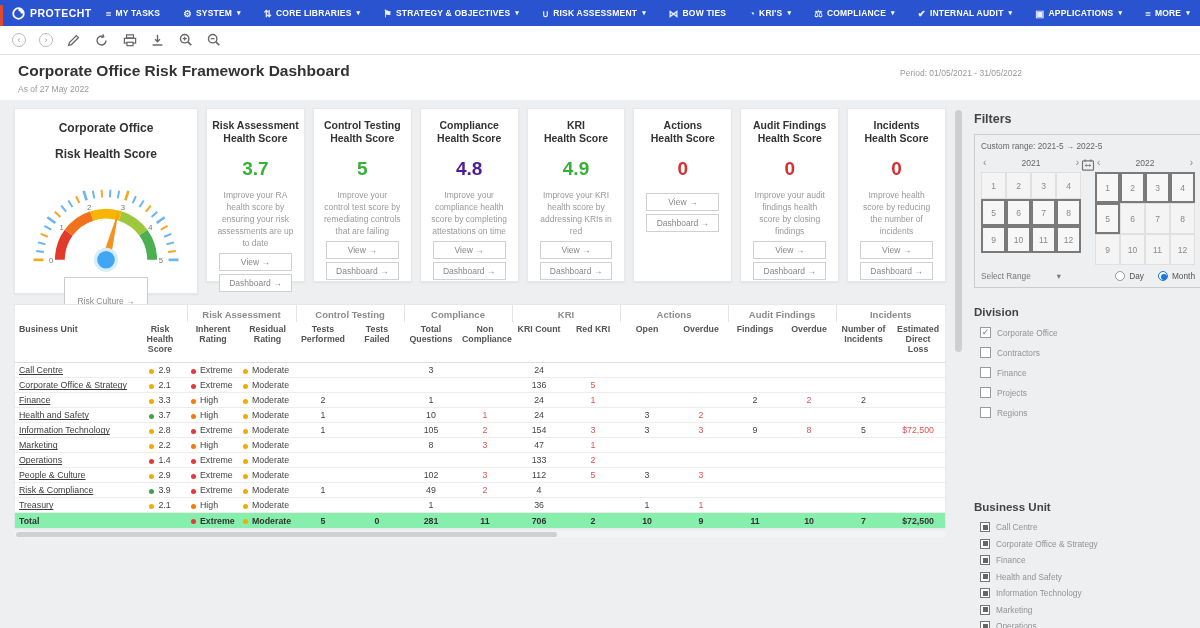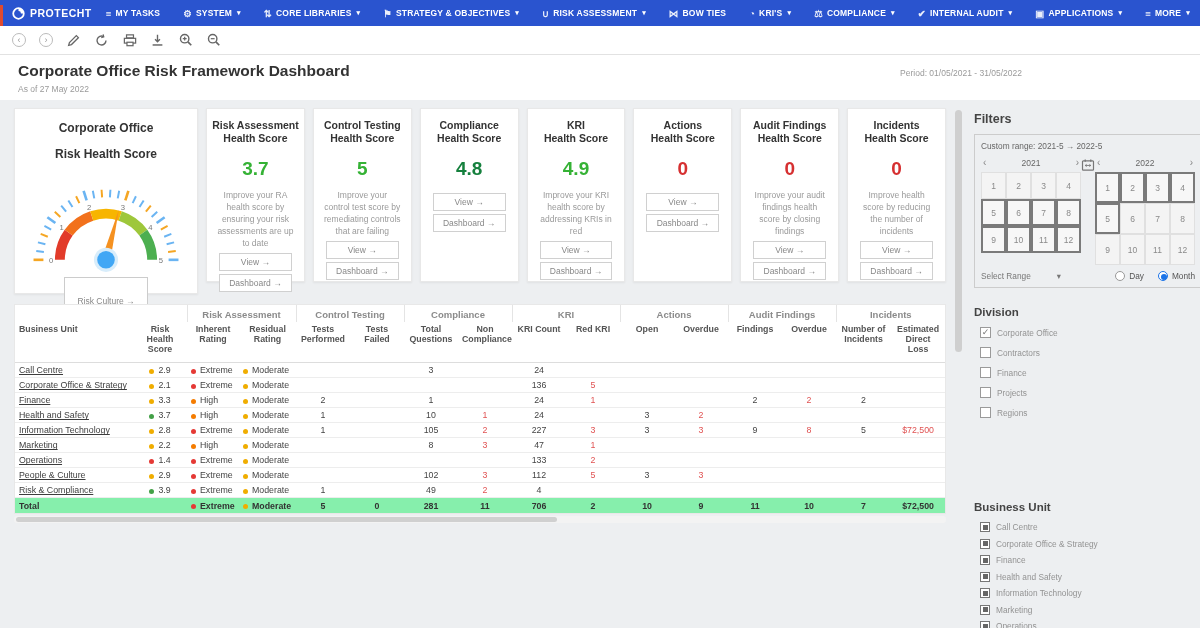--- a/index.html
+++ b/index.html
@@ -298,21 +298,22 @@
           <div class="sc-title">Control Testing
 Health Score</div>
           <div class="sc-val" style="color:#35b235">5</div>
           <div class="sc-desc">Improve your control test score by remediating controls that are failing</div>
           <button class="sc-btn">View →</button>
           <button class="sc-btn">Dashboard →</button>
         </div>
         <div class="card score-card">
           <div class="sc-title">Compliance
 Health Score</div>
-          <div class="sc-val" style="color:#15803d">4.8</div>
+          <div class="sc-val" style="color:#4c1d95">4.8</div>
+          <div class="sc-desc">Improve your compliance health score by completing attestations on time</div>
           <button class="sc-btn">View →</button>
           <button class="sc-btn">Dashboard →</button>
         </div>
         <div class="card score-card">
           <div class="sc-title">KRI
 Health Score</div>
           <div class="sc-val" style="color:#35b235">4.9</div>
           <div class="sc-desc">Improve your KRI health score by addressing KRIs in red</div>
           <button class="sc-btn">View →</button>
           <button class="sc-btn">Dashboard →</button>
@@ -467,21 +468,21 @@
             </tr>
             <tr>
               <td class="bu"><a>Information Technology</a></td>
               <td class="num"><span class="dot" style="background:#f0ad00"></span>2.8</td>
               <td><span class="dot" style="background:#e53935"></span>Extreme</td>
               <td><span class="dot" style="background:#f0ad00"></span>Moderate</td>
               <td class="num">1</td>
               <td class="num"></td>
               <td class="num">105</td>
               <td class="num"><span class="redv">2</span></td>
-              <td class="num">227</td>
+              <td class="num">154</td>
               <td class="num"><span class="redv">3</span></td>
               <td class="num">3</td>
               <td class="num"><span class="redv">3</span></td>
               <td class="num">9</td>
               <td class="num"><span class="redv">8</span></td>
               <td class="num">5</td>
               <td class="num"><span class="redv">$72,500</span></td>
             </tr>
             <tr>
               <td class="bu"><a>Marketing</a></td>
@@ -543,20 +544,38 @@
               <td><span class="dot" style="background:#e53935"></span>Extreme</td>
               <td><span class="dot" style="background:#f0ad00"></span>Moderate</td>
               <td class="num">1</td>
               <td class="num"></td>
               <td class="num">49</td>
               <td class="num"><span class="redv">2</span></td>
               <td class="num">4</td>
               <td class="num"></td>
               <td class="num"></td>
               <td class="num"></td>
+              <td class="num"></td>
+              <td class="num"></td>
+              <td class="num"></td>
+              <td class="num"></td>
+            </tr>
+            <tr>
+              <td class="bu"><a>Treasury</a></td>
+              <td class="num"><span class="dot" style="background:#f0ad00"></span>2.1</td>
+              <td><span class="dot" style="background:#f57c00"></span>High</td>
+              <td><span class="dot" style="background:#f0ad00"></span>Moderate</td>
+              <td class="num"></td>
+              <td class="num"></td>
+              <td class="num">1</td>
+              <td class="num"></td>
+              <td class="num">36</td>
+              <td class="num"></td>
+              <td class="num">1</td>
+              <td class="num"><span class="redv">1</span></td>
               <td class="num"></td>
               <td class="num"></td>
               <td class="num"></td>
               <td class="num"></td>
             </tr>
             <tr class="total">
               <td>Total</td>
               <td></td>
               <td><span class="dot" style="background:#e53935"></span>Extreme</td>
               <td><span class="dot" style="background:#f0ad00"></span>Moderate</td>

